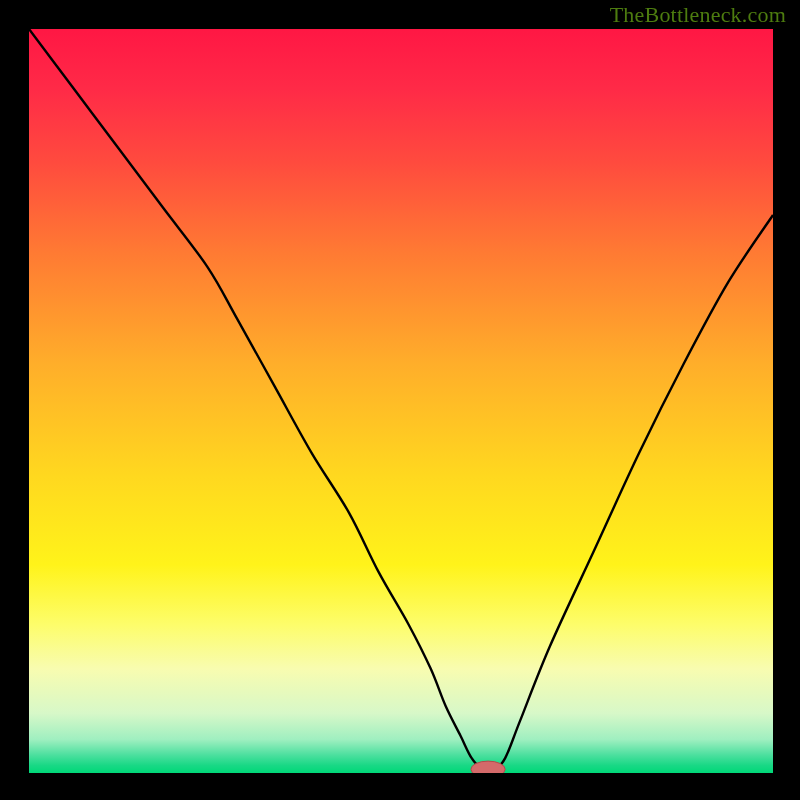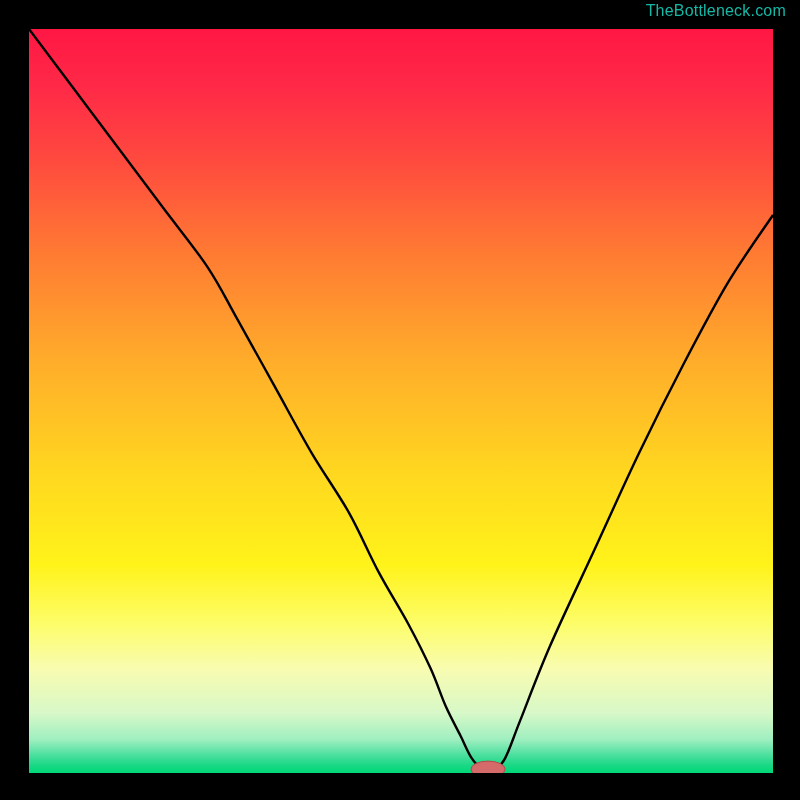--- a/index.html
+++ b/index.html
@@ -16,24 +16,25 @@
     top: 0;
     left: 0;
     width: 800px;
     height: 800px;
     background: #000;
   }
   .watermark {
     position: absolute;
     top: 2px;
     right: 14px;
-    color: #14b8a6;
-    font-size: 16px;
+    color: #4d7c0f;
+    font-size: 22px;
     font-weight: 500;
     letter-spacing: 0.2px;
+    font-family: Liberation Serif, serif;
   }
   .plot {
     position: absolute;
     left: 29px;
     top: 29px;
     width: 744px;
     height: 744px;
     overflow: hidden;
   }
   .plot svg {

